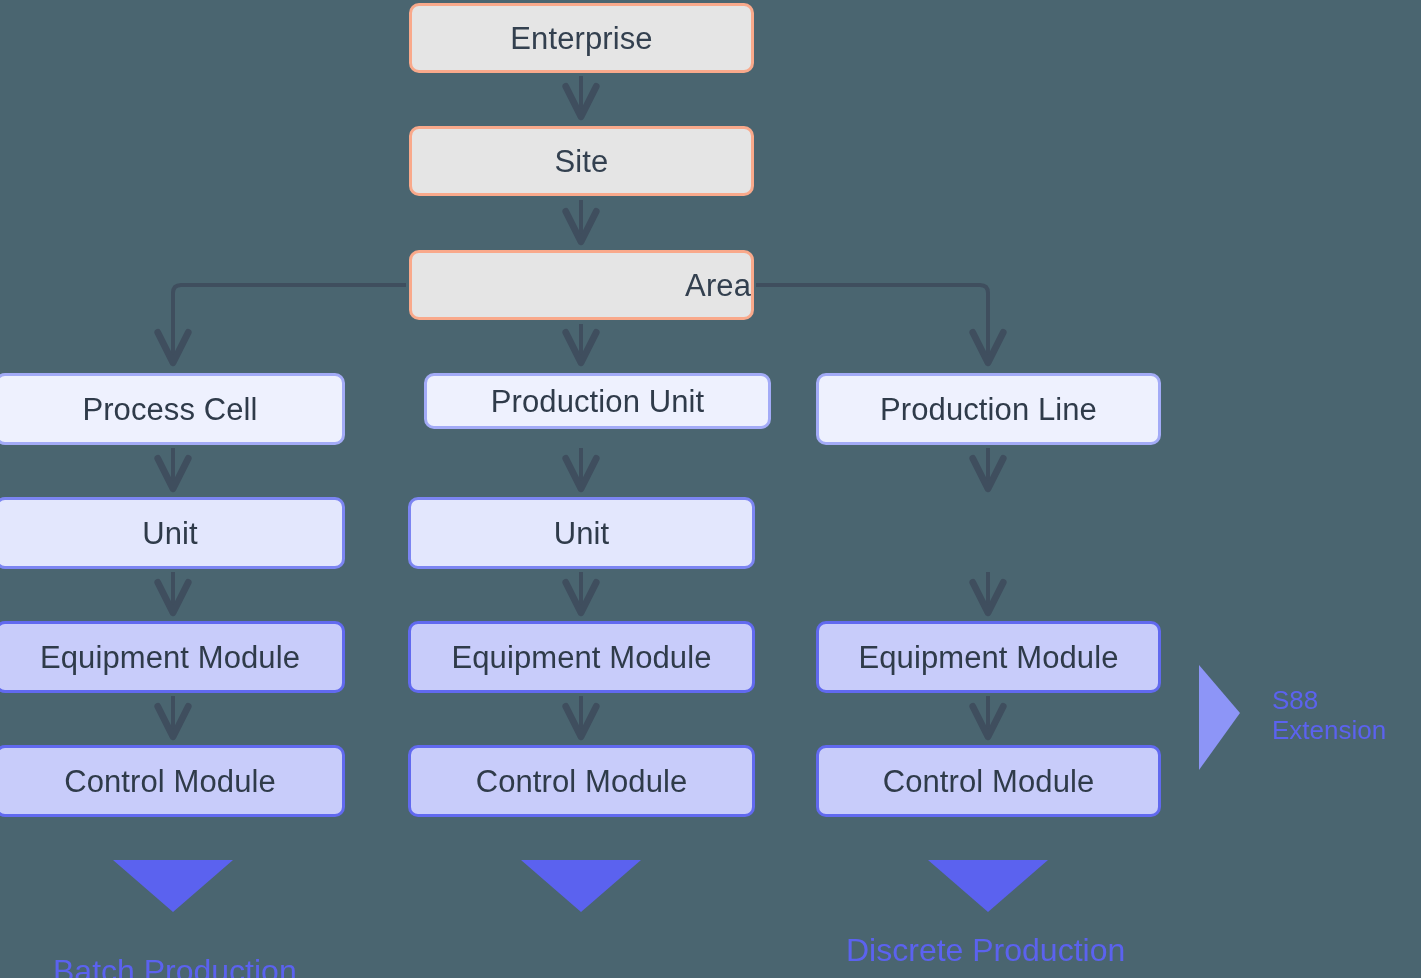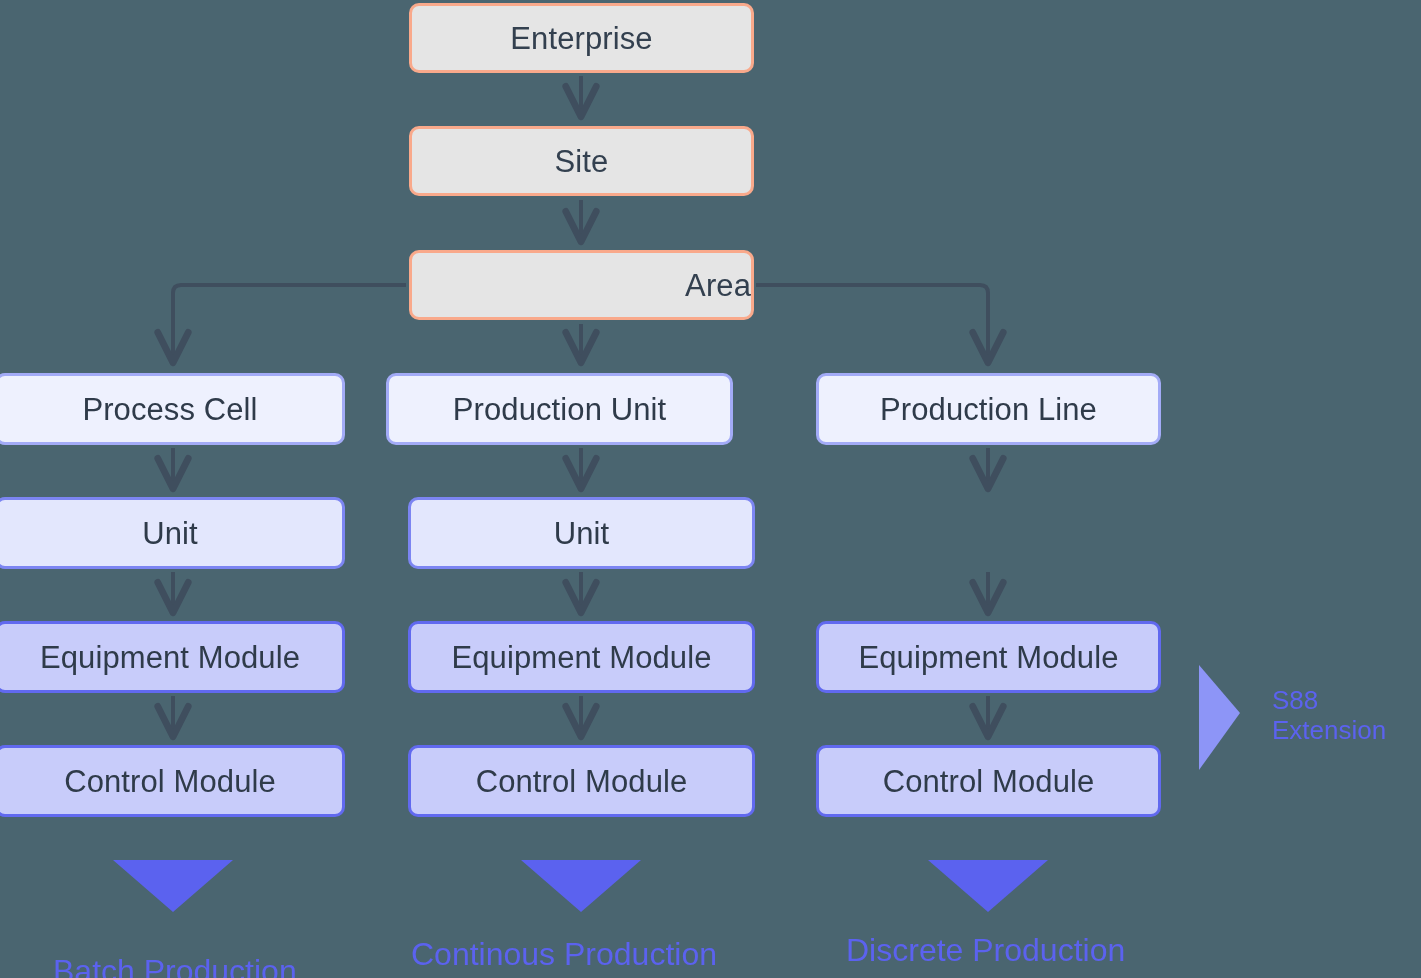--- a/index.html
+++ b/index.html
@@ -131,21 +131,21 @@
   <div class="node tier2" style="left:-5px; top:497px; width:350px; height:72px;">
     <span>Unit</span>
   </div>
   <div class="node tier3" style="left:-5px; top:621px; width:350px; height:72px;">
     <span>Equipment Module</span>
   </div>
   <div class="node tier3" style="left:-5px; top:745px; width:350px; height:72px;">
     <span>Control Module</span>
   </div>
 
-  <div class="node tier1" style="left:386px; top:373px; width:347px; height:72px;">
+  <div class="node tier1" style="left:424px; top:373px; width:347px; height:56px;">
     <span>Production Unit</span>
   </div>
   <div class="node tier2" style="left:408px; top:497px; width:347px; height:72px;">
     <span>Unit</span>
   </div>
   <div class="node tier3" style="left:408px; top:621px; width:347px; height:72px;">
     <span>Equipment Module</span>
   </div>
   <div class="node tier3" style="left:408px; top:745px; width:347px; height:72px;">
     <span>Control Module</span>
@@ -155,21 +155,20 @@
     <span>Production Line</span>
   </div>
   <div class="node tier3" style="left:816px; top:621px; width:345px; height:72px;">
     <span>Equipment Module</span>
   </div>
   <div class="node tier3" style="left:816px; top:745px; width:345px; height:72px;">
     <span>Control Module</span>
   </div>
 
   <div class="prod-label" style="left:53px; top:938px;margin-top:17px;">Batch Production</div>
-  <div class="prod-label" style="left:411px; top:938px;">Continous Production</div>
   <div class="prod-label" style="left:846px; top:910px;margin-top:24px;">Discrete Production</div>
 
   <div class="s88-label" style="left:1272px; top:685px;">
     <div>S88</div>
     <div>Extension</div>
   </div>
 
 </div>
 
 </body></html>

